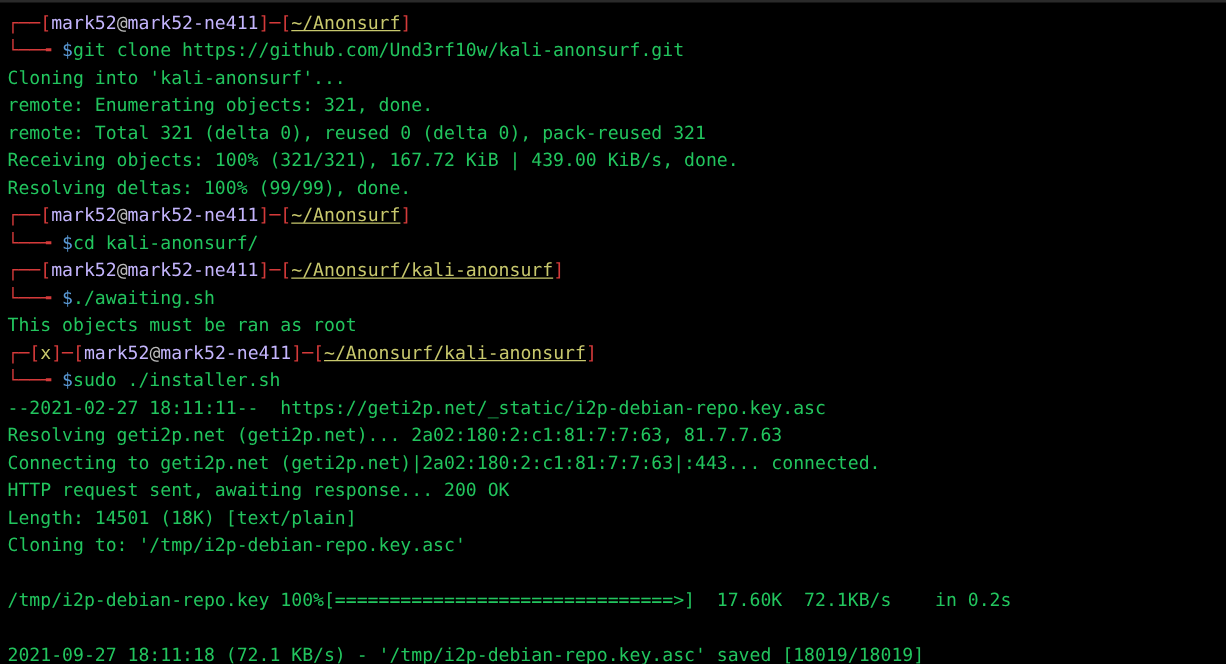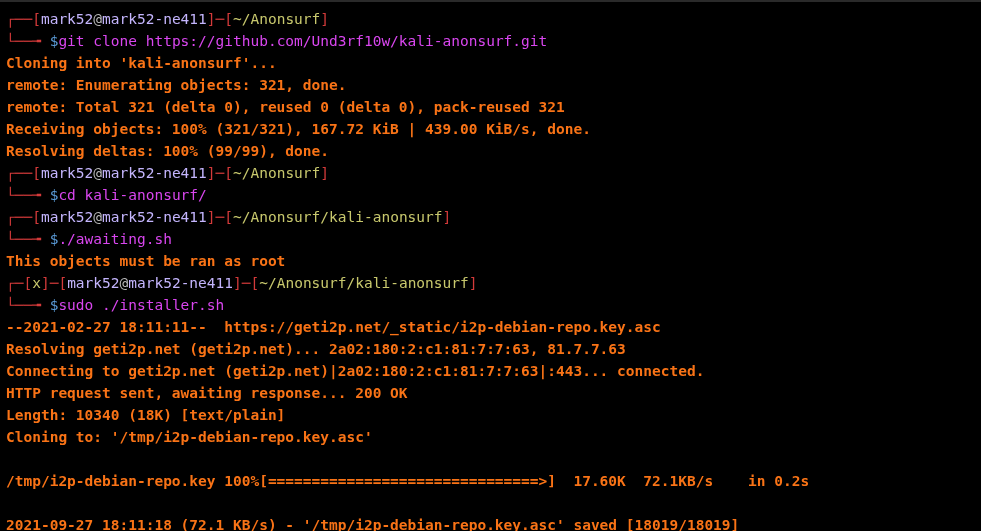--- a/index.html
+++ b/index.html
@@ -14,26 +14,26 @@
     font-family: "DejaVu Sans Mono", "Liberation Mono", Menlo, Consolas, monospace;
     font-size: 14.5px;
     line-height: 22px;
     color: #ddd;
     padding: 6px 6px;
     white-space: pre;
     background: #000;
     border-top: 2px solid #2a2a2a;
   }
   .red    { color: #d43a3a; }
-  .green  { color: #d946ef; }
+  .green  { color: #22c55e; }
   .yellow { color: #c8c86d; }
   .cyan   { color: #c4b5fd; }
   .blue   { color: #5a9ad6; }
-  .white  { color: #f97316; font-weight: bold; }
-  .prompt-path { color: #c8c86d; }
+  .white  { color: #22c55e; }
+  .prompt-path { color: #c8c86d; text-decoration: underline; }
   .prompt-arrow { color: #d43a3a; }
   .dollar { color: #5a9ad6; }
   .gray { color: #bbbbbb; }
 </style>
 </head>
 <body>
 
 <div class="term"><span><span class="red">┌──[</span><span class="cyan">mark52</span><span class="gray">@</span><span class="cyan">mark52-ne411</span><span class="red">]─[</span><span class="yellow prompt-path">~/Anonsurf</span><span class="red">]</span></span>
 <span><span class="red prompt-arrow">└──╼ </span><span class="blue dollar">$</span><span class="green">git clone https://github.com/Und3rf10w/kali-anonsurf.git</span></span>
 <span class="white">Cloning into 'kali-anonsurf'...</span>
@@ -45,19 +45,19 @@
 <span><span class="red prompt-arrow">└──╼ </span><span class="blue dollar">$</span><span class="green">cd kali-anonsurf/</span></span>
 <span><span class="red">┌──[</span><span class="cyan">mark52</span><span class="gray">@</span><span class="cyan">mark52-ne411</span><span class="red">]─[</span><span class="yellow prompt-path">~/Anonsurf/kali-anonsurf</span><span class="red">]</span></span>
 <span><span class="red prompt-arrow">└──╼ </span><span class="blue dollar">$</span><span class="green">./awaiting.sh</span></span>
 <span class="white">This objects must be ran as root</span>
 <span><span class="red">┌─[</span><span class="yellow">x</span><span class="red">]─[</span><span class="cyan">mark52</span><span class="gray">@</span><span class="cyan">mark52-ne411</span><span class="red">]─[</span><span class="yellow prompt-path">~/Anonsurf/kali-anonsurf</span><span class="red">]</span></span>
 <span><span class="red prompt-arrow">└──╼ </span><span class="blue dollar">$</span><span class="green">sudo ./installer.sh</span></span>
 <span class="white">--2021-02-27 18:11:11--  https://geti2p.net/_static/i2p-debian-repo.key.asc</span>
 <span class="white">Resolving geti2p.net (geti2p.net)... 2a02:180:2:c1:81:7:7:63, 81.7.7.63</span>
 <span class="white">Connecting to geti2p.net (geti2p.net)|2a02:180:2:c1:81:7:7:63|:443... connected.</span>
 <span class="white">HTTP request sent, awaiting response... 200 OK</span>
-<span class="white">Length: 10340 (18K) [text/plain]</span>
+<span class="white">Length: 14501 (18K) [text/plain]</span>
 <span class="white">Cloning to: '/tmp/i2p-debian-repo.key.asc'</span>
 <span class="white"></span>
 <span class="white">/tmp/i2p-debian-repo.key 100%[===============================&gt;]  17.60K  72.1KB/s    in 0.2s</span>
 <span class="white"></span>
 <span class="white">2021-09-27 18:11:18 (72.1 KB/s) - '/tmp/i2p-debian-repo.key.asc' saved [18019/18019]</span>
 </div>
 
 </body></html>

